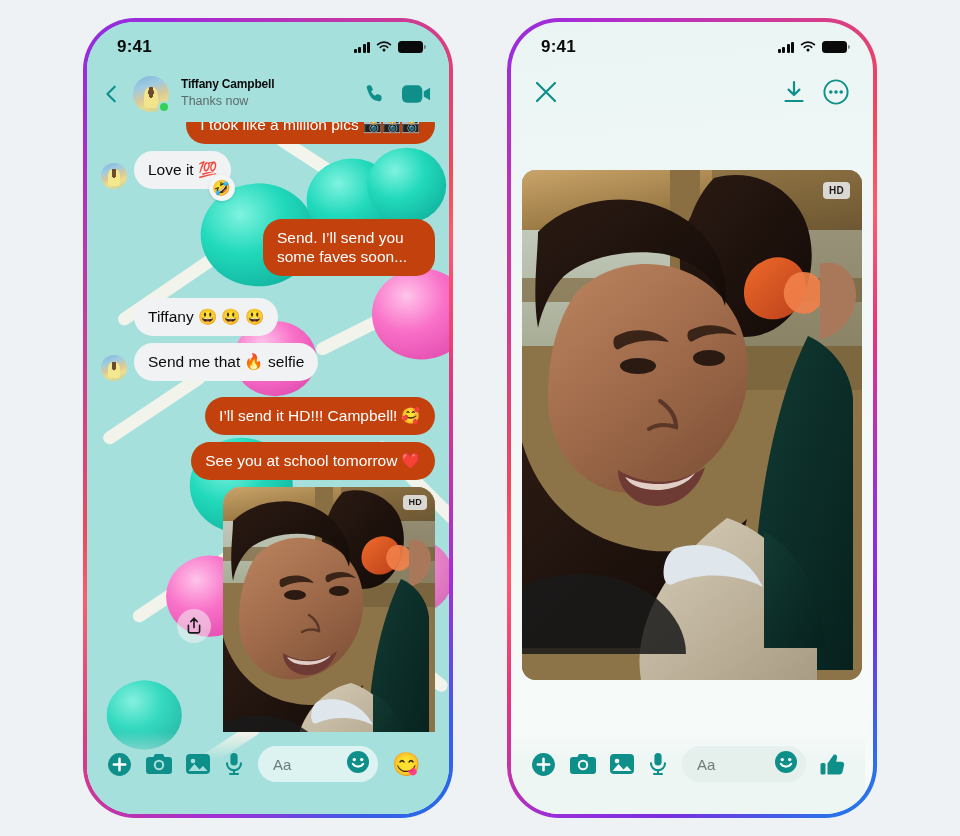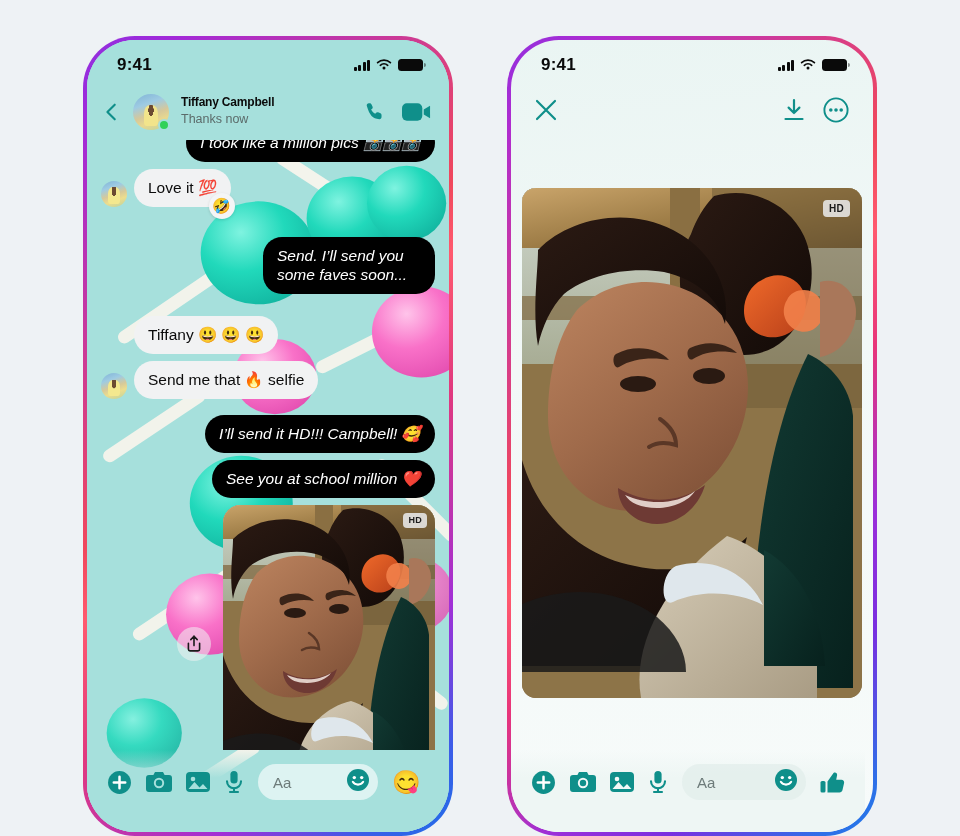--- a/index.html
+++ b/index.html
@@ -12,21 +12,21 @@
     background: #eef2f5;
     border-top-left-radius: 30px;
     position: relative;
   }
 
   .stage {
     position: absolute;
     inset: 0;
     display: flex;
     justify-content: center;
-    align-items: flex-end;
+    align-items: center;
     gap: 54px;
   }
 
   
   .phone {
     position: relative;
     width: 370px;
     height: 800px;
     border-radius: 52px;
     padding: 4px;
@@ -132,21 +132,21 @@
 
   .bubble {
     max-width: 252px;
     padding: 9px 14px;
     border-radius: 19px;
     font-size: 15.5px;
     line-height: 1.28;
     word-wrap: break-word;
   }
   .bubble.in { background:#f1f2f3; color:#0b0b0b; }
-  .bubble.out { background:#000000; color:#ffffff;font-style:italic; }
+  .bubble.out { background:#c2410c; color:#ffffff; }
   .bubble.clipped { border-bottom-left-radius:19px; border-bottom-right-radius:19px; }
 
   .reaction {
     position:absolute;
     width:26px; height:26px; border-radius:50%;
     background:#f4f5f6;
     display:flex; align-items:center; justify-content:center;
     font-size:15px;
     box-shadow: 0 1px 3px rgba(0,0,0,.13);
     left: 108px; top: 24px;
@@ -368,21 +368,21 @@
         <div class="row" style="margin-bottom:16px;">
           <div class="row-av"></div>
           <div class="bubble in">Send me that 🔥 selfie</div>
         </div>
 
         <div class="row out">
           <div class="bubble out" style="max-width:240px;">I’ll send it HD!!! Campbell! 🥰</div>
         </div>
 
         <div class="row out">
-          <div class="bubble out" style="max-width:248px;">See you at school million ❤️</div>
+          <div class="bubble out" style="max-width:248px;">See you at school tomorrow ❤️</div>
         </div>
 
         <div class="attach-row">
           <div class="share-btn">
             <svg width="18" height="19" viewBox="0 0 18 19">
               <path d="M9 2.2l3.2 3.4M9 2.2L5.8 5.6M9 2.2v9.4" stroke="#1a1a1a" stroke-width="1.6" fill="none" stroke-linecap="round" stroke-linejoin="round"></path>
               <path d="M3.4 9.2v6.1a1.6 1.6 0 001.6 1.6h8a1.6 1.6 0 001.6-1.6V9.2" stroke="#1a1a1a" stroke-width="1.6" fill="none" stroke-linecap="round"></path>
             </svg>
           </div>
           <div class="photo-card">

